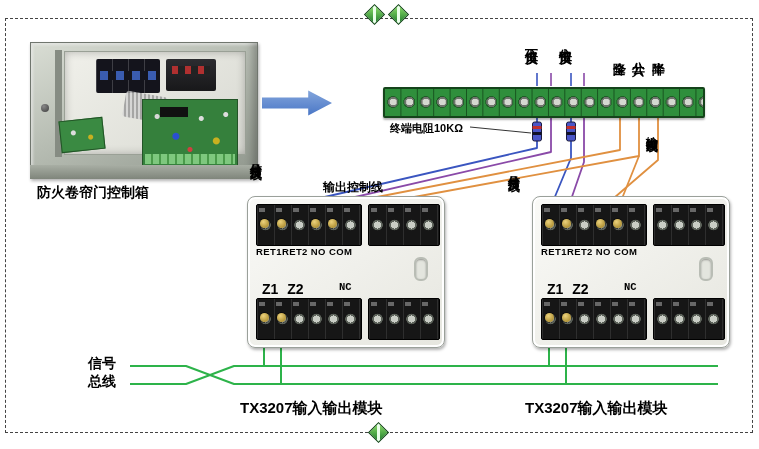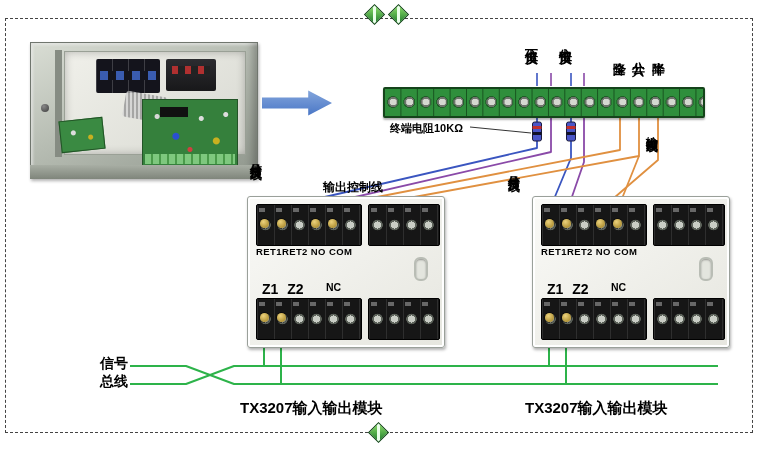--- a/index.html
+++ b/index.html
@@ -87,28 +87,28 @@
 
   #resistor-label{position:absolute;left:390px;top:121px;font-size:11px;font-weight:bold;}
 
   .vcol{font-size:12px;line-height:14px;}
   #sf-left{left:249px;top:154px;height:72px;}
   #sf-right{left:507px;top:166px;height:72px;}
   #oc-left{position:absolute;left:323px;top:179px;font-size:12px;font-weight:bold;}
   #oc-right{left:645px;top:126px;height:72px;}
 
   #bus-label{position:absolute;left:88px;top:354px;width:32px;font-size:14px;
-             font-weight:bold;line-height:18px;margin-left:12px;}
+             font-weight:bold;line-height:18px;}
 
   .module-caption{position:absolute;font-size:15px;font-weight:bold;}
   #caption-left{left:240px;top:399px;}
   #caption-right{left:525px;top:399px;}
 
   
-  .module{position:absolute;top:196px;width:196px;height:150px;border-radius:3px;
+  .module{position:absolute;top:196px;width:196px;height:150px;border-radius:8px;
           background:linear-gradient(145deg,#fafaf7,#e6e6df);
           border:1px solid #9aa09a;
           box-shadow:inset 0 0 0 2px #fff,1px 2px 3px rgba(0,0,0,.3);}
   #module-left{left:247px;}
   #module-right{left:532px;}
   .trow{position:absolute;height:40px;border:1px solid #000;border-radius:2px;
         background-color:#161616;
         background-image:
           radial-gradient(circle at 8.5px 20px,#c9cdc5 0 3.6px,#5c625a 3.6px 5px,transparent 5.6px),
           repeating-linear-gradient(90deg,rgba(255,255,255,.1) 0 1px,transparent 1px 17px);
@@ -119,21 +119,21 @@
   .trow.bot{top:101px;}
   .blk1{left:8px;width:104px;}
   .blk2{left:120px;width:70px;}
   .brass{position:absolute;width:9px;height:9px;border-radius:50%;z-index:2;
          background:radial-gradient(circle at 38% 32%,#ecd27c,#9a7a1a);
          box-shadow:0 0 0 1px rgba(0,0,0,.45);}
   .bt1{left:12px;top:22px}.bt2{left:29px;top:22px}.bt3{left:63px;top:22px}.bt4{left:80px;top:22px}
   .bb1{left:12px;top:116px}.bb2{left:29px;top:116px}
   .ret-label{position:absolute;left:8px;top:49px;font-size:9.5px;font-weight:bold;letter-spacing:.4px;}
   .z-label{position:absolute;left:14px;top:84px;font-size:14px;font-weight:bold;word-spacing:5px;}
-  .nc-label{position:absolute;left:78px;top:84px;font-size:10.5px;font-weight:bold;}
+  .nc-label{position:absolute;left:91px;top:84px;font-size:10.5px;font-weight:bold;font-family:Liberation Mono, monospace;}
   .mhole{position:absolute;right:16px;top:60px;width:10px;height:20px;border-radius:6px;
          border:2px solid #b9bdb5;background:#e3e5de;box-shadow:inset 0 1px 2px rgba(0,0,0,.35);}
 
   
   #wiring{position:absolute;left:0;top:0;width:759px;height:449px;pointer-events:none;}
   #wiring path,#wiring line{fill:none;stroke-linejoin:round;stroke-linecap:butt;}
 </style>
 </head>
 <body>
 
@@ -152,20 +152,21 @@
     <div class="cb-relay"></div>
     <div class="cb-cable"></div>
     <div class="cb-pcb-main">
       <div class="cb-ic"></div>
       <div class="cb-pcb-terms"></div>
     </div>
     <div class="cb-pcb-small"></div>
     <div class="cb-lock"></div>
     <div class="cb-flange"></div>
   </div>
+  <div id="control-box-caption">防火卷帘门控制箱</div>
 
   <div id="flow-arrow"></div>
 
   <svg id="wiring" viewBox="0 0 759 449">
 
     <path d="M537,73 V86" style="stroke:var(--wire_blue)" stroke-width="1.6"></path>
     <path d="M551,73 V86" style="stroke:var(--wire_purple)" stroke-width="1.6"></path>
     <path d="M571,73 V86" style="stroke:var(--wire_blue)" stroke-width="1.6"></path>
     <path d="M584,73 V86" style="stroke:var(--wire_purple)" stroke-width="1.6"></path>
 

